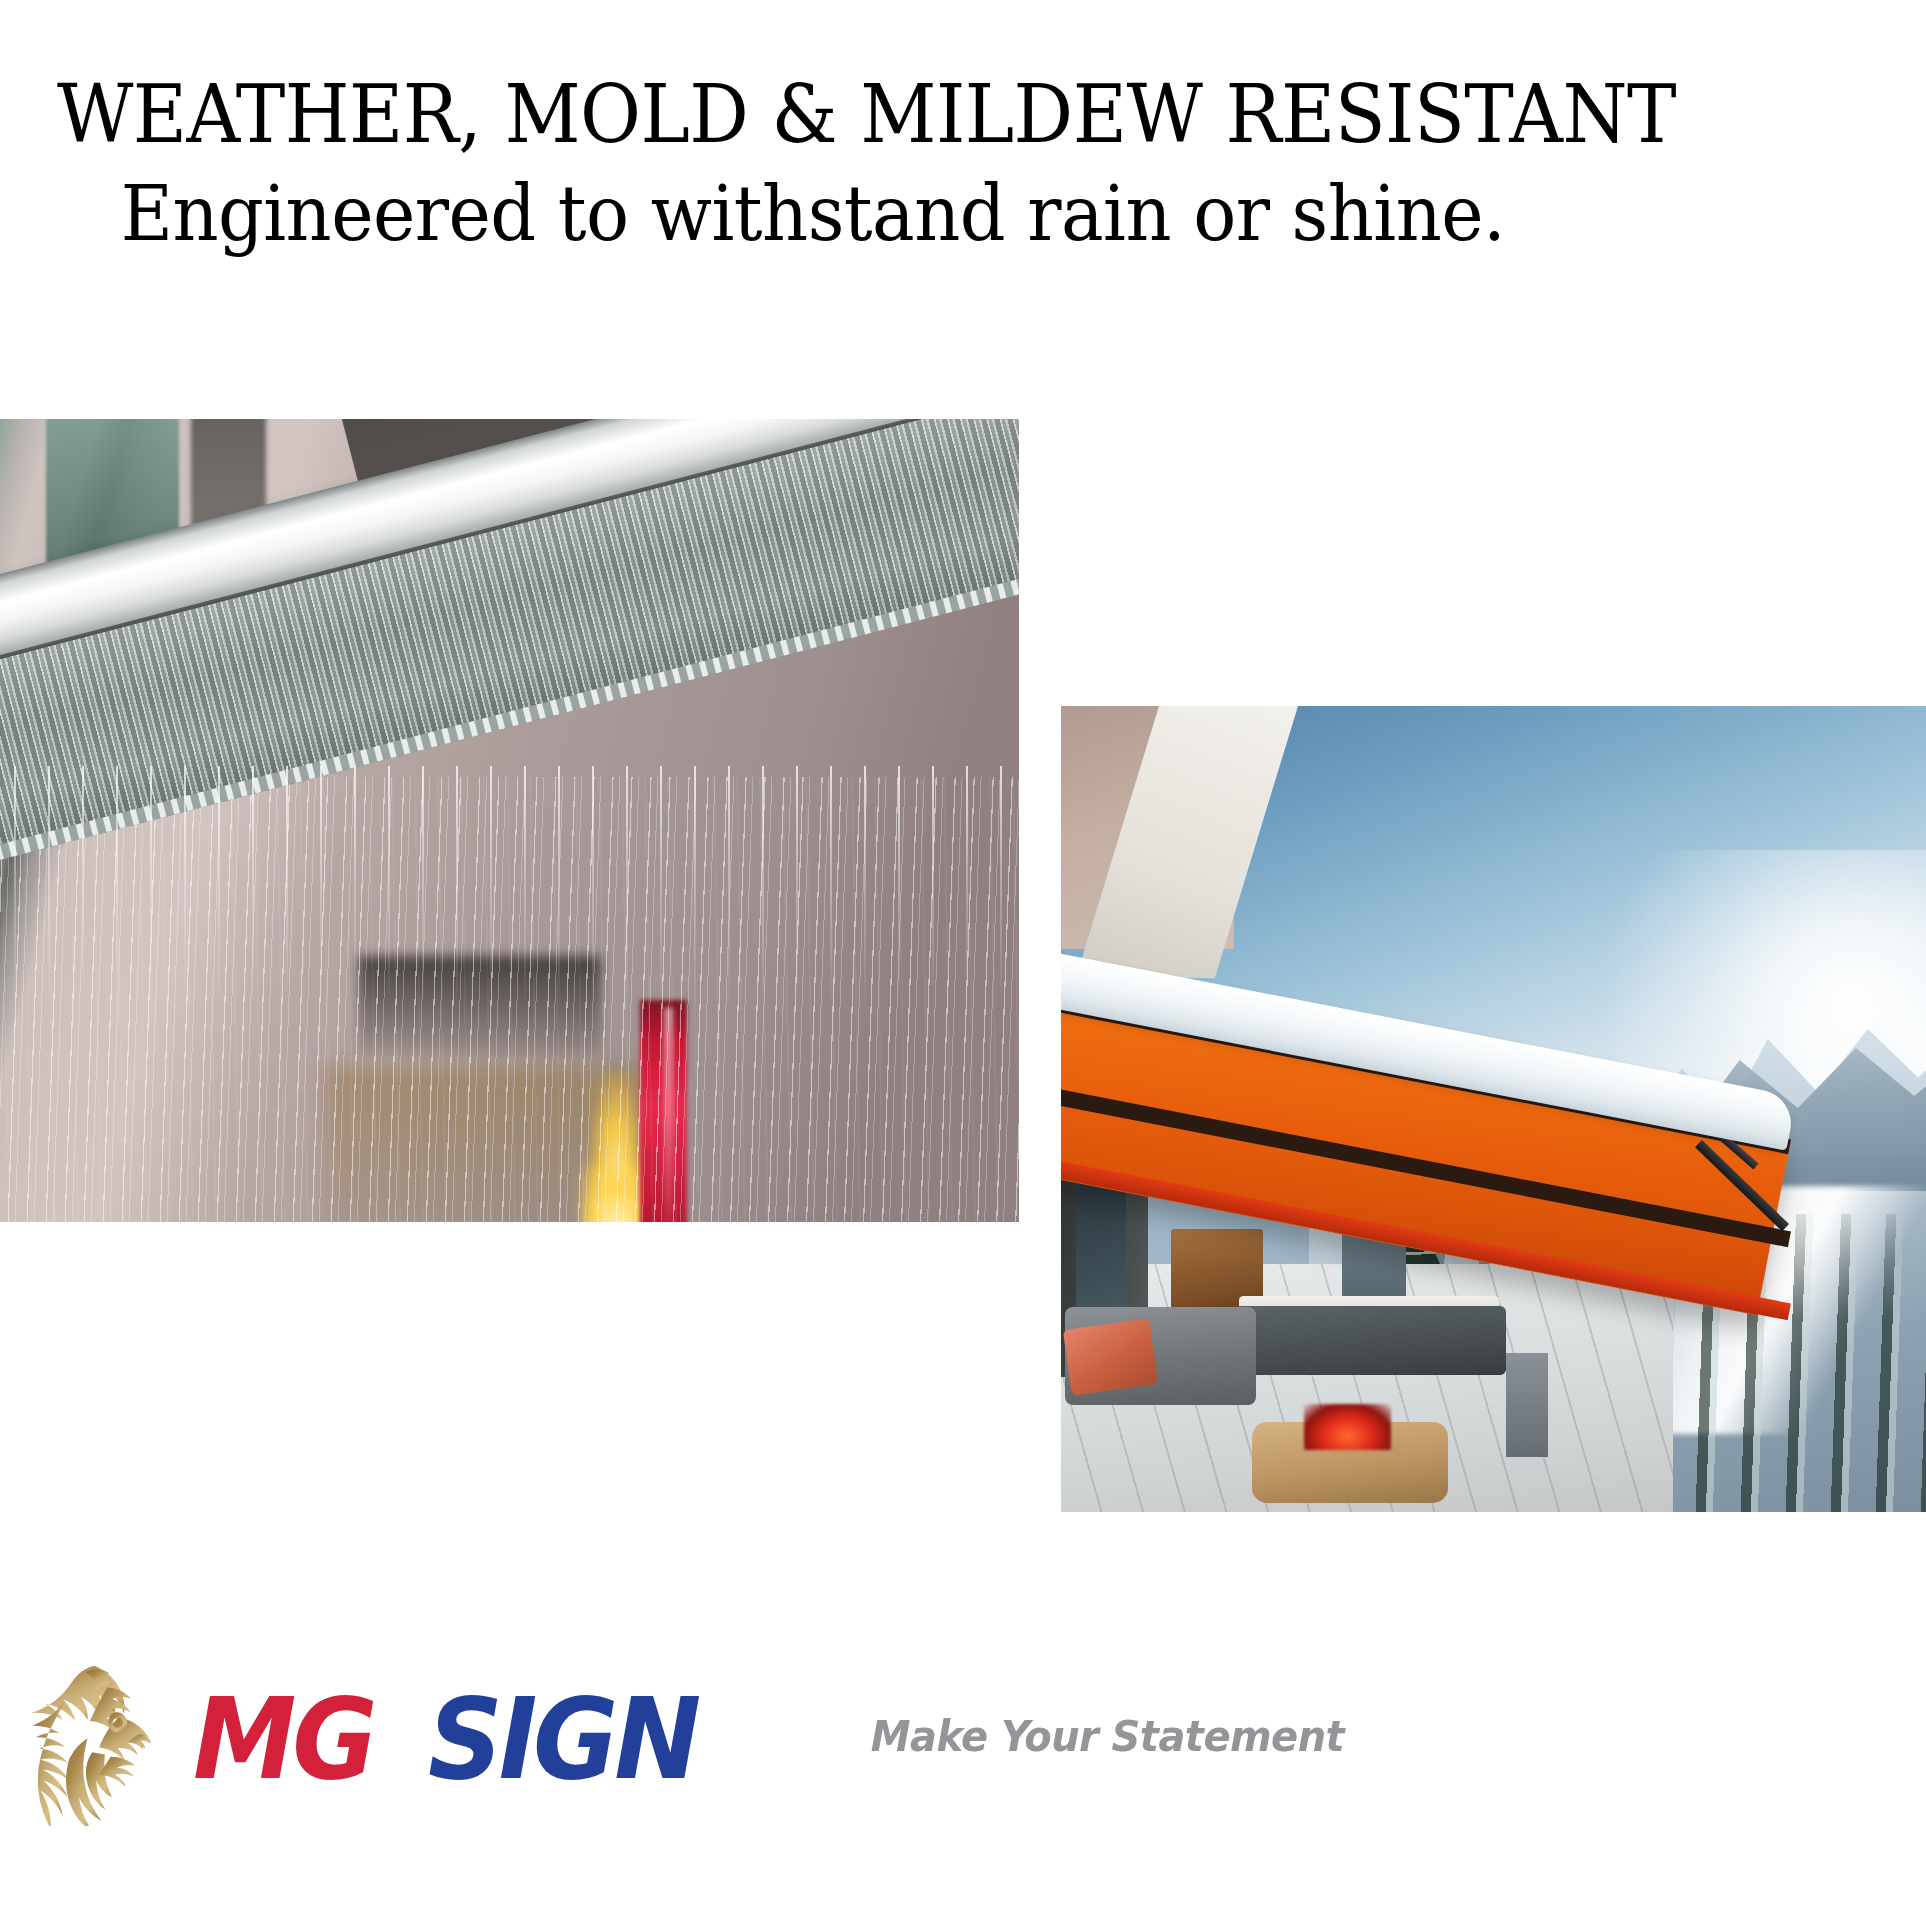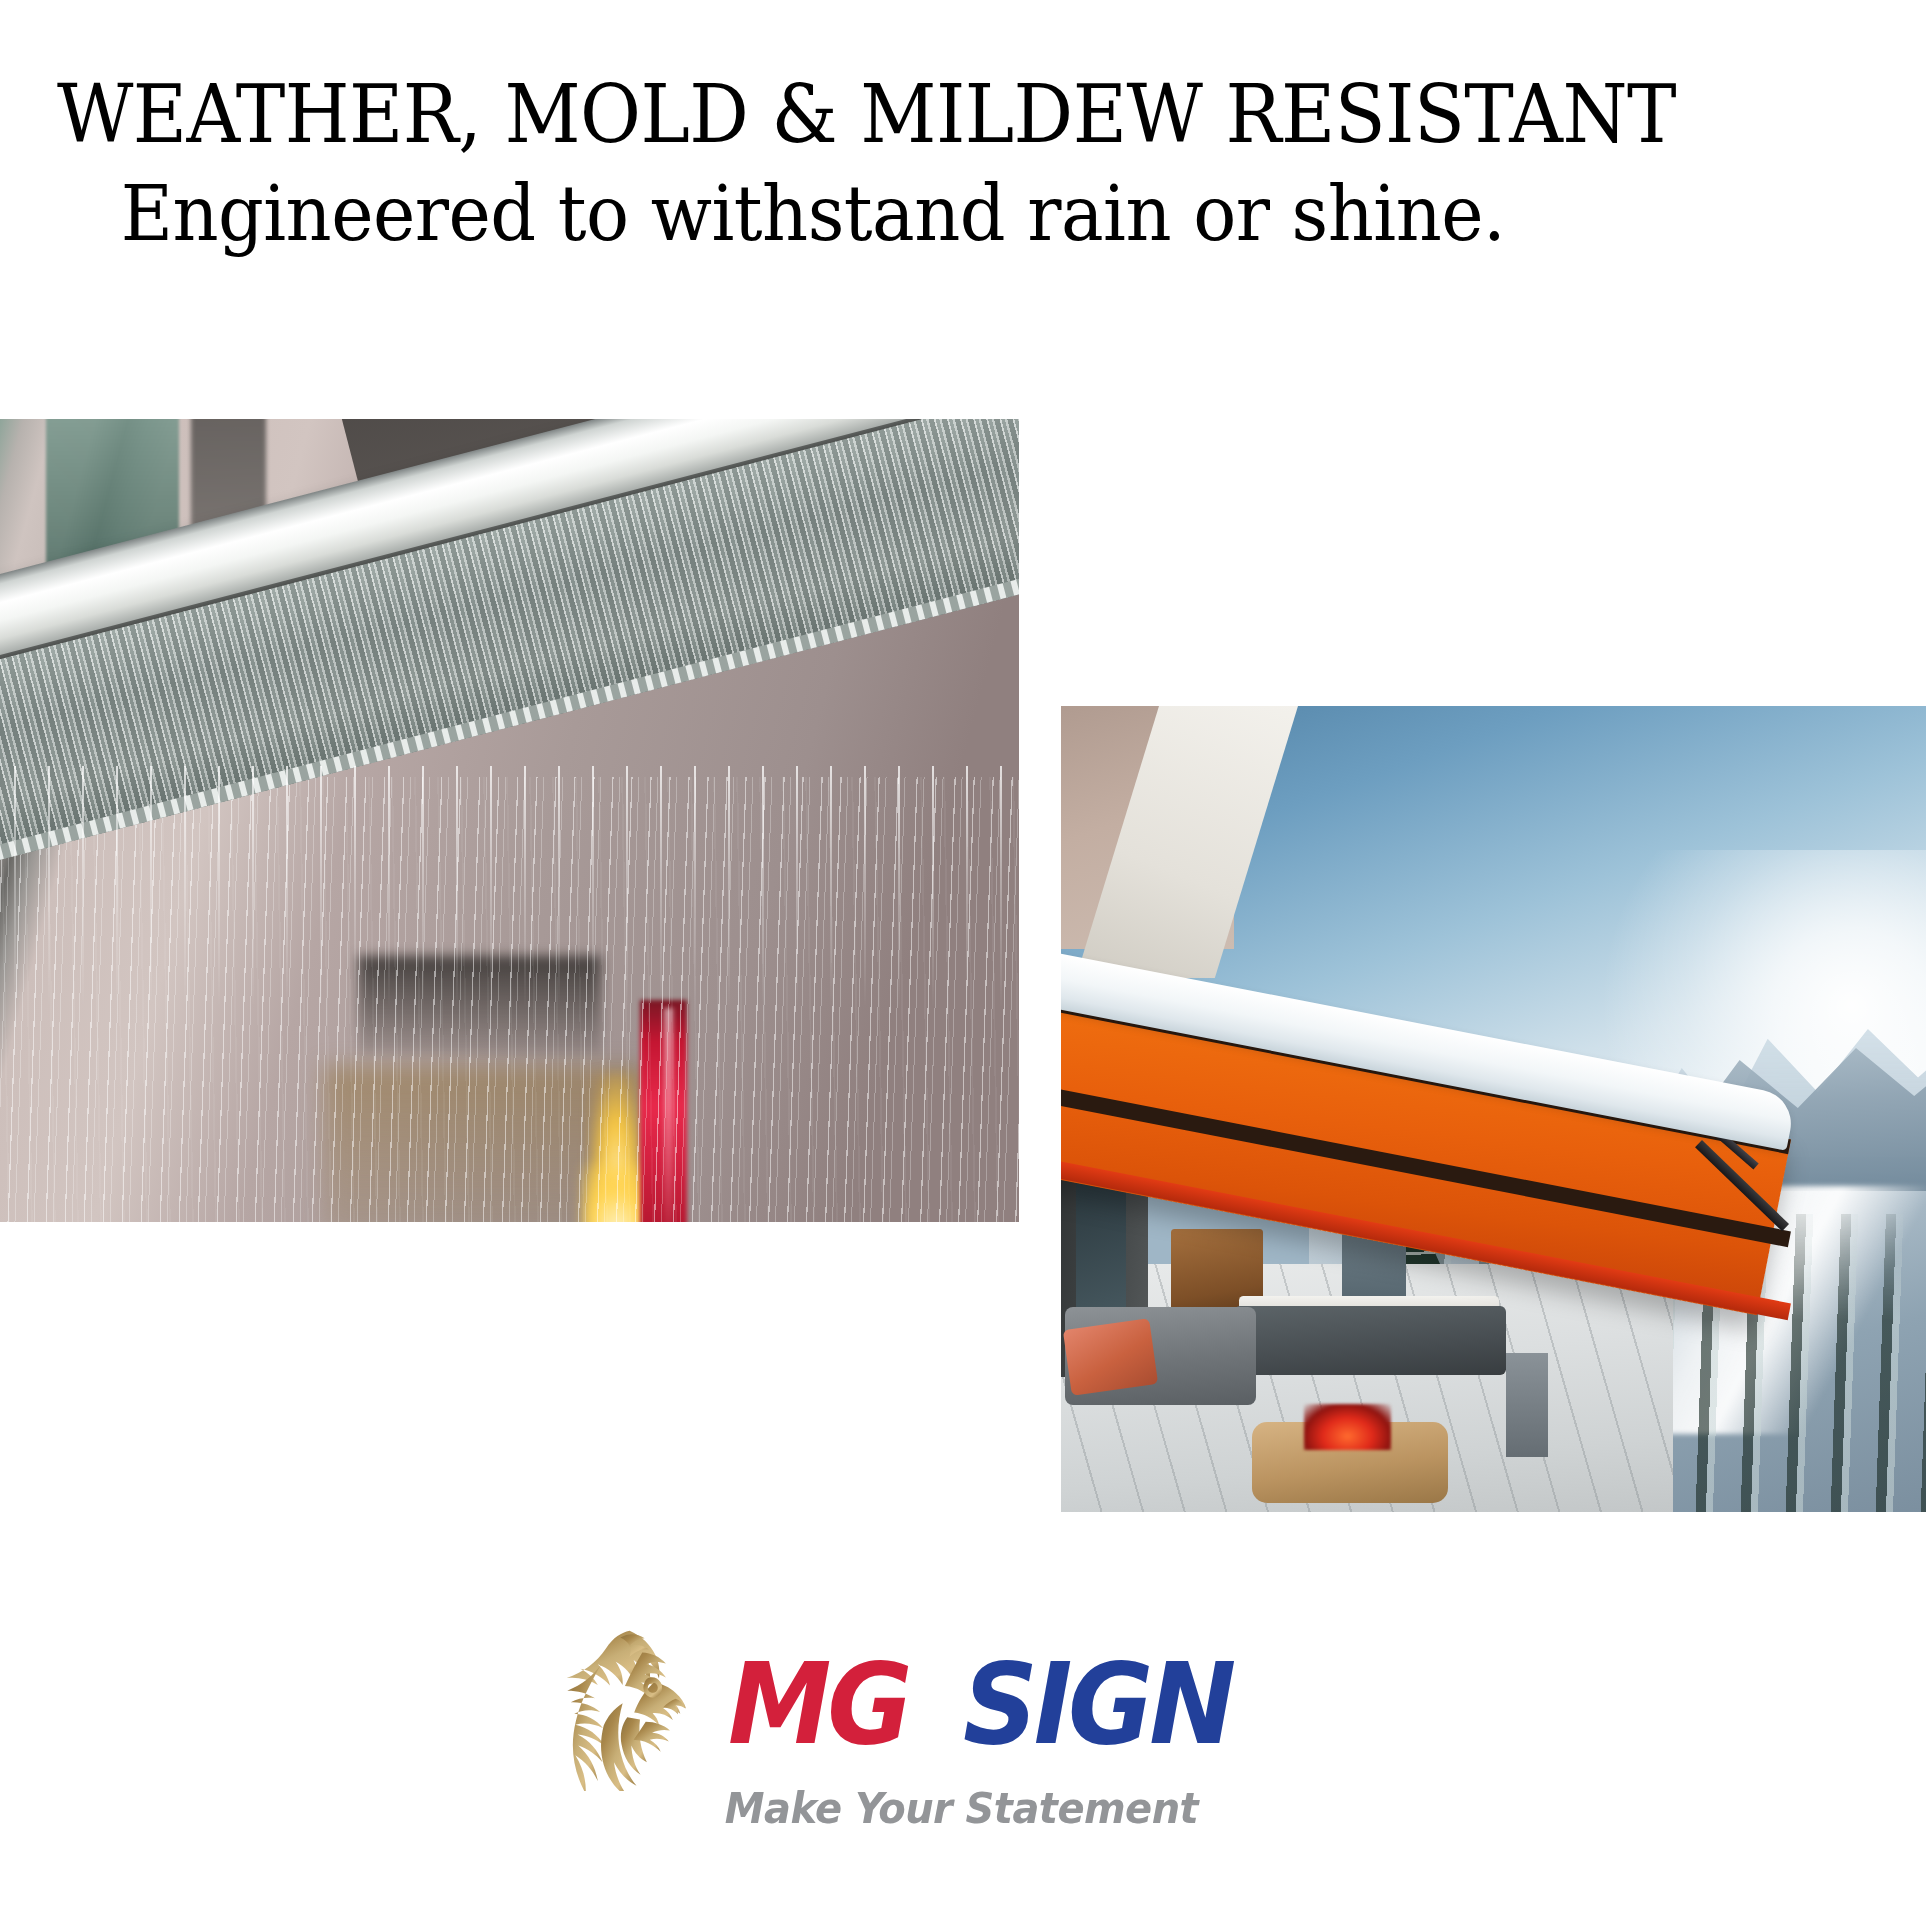--- a/index.html
+++ b/index.html
@@ -329,21 +329,21 @@
   }
   .awning-arm2{
     position:absolute;left:664px;top:155px;width:144px;height:8px;
     background:linear-gradient(180deg,#45444a,#1c1c20);
     transform:rotate(41deg);transform-origin:left top;
   }
 
   
   .logo{
     position:absolute;left:0;top:1618px;width:1790px;height:243px;
-    display:flex;flex-direction:column;align-items:center;justify-content:flex-start;
+    display:flex;flex-direction:row;align-items:center;justify-content:flex-start;
   }
   .logo-row{
     display:flex;align-items:center;justify-content:center;gap:19.6px;
     height:173px;
   }
   .lion{width:173px;height:173px;display:block;flex:0 0 auto;}
   .logo-word{
     font-family:"DejaVu Sans", sans-serif;
     font-weight:700;font-style:italic;
     font-size:113px;line-height:1;letter-spacing:-4.6px;

